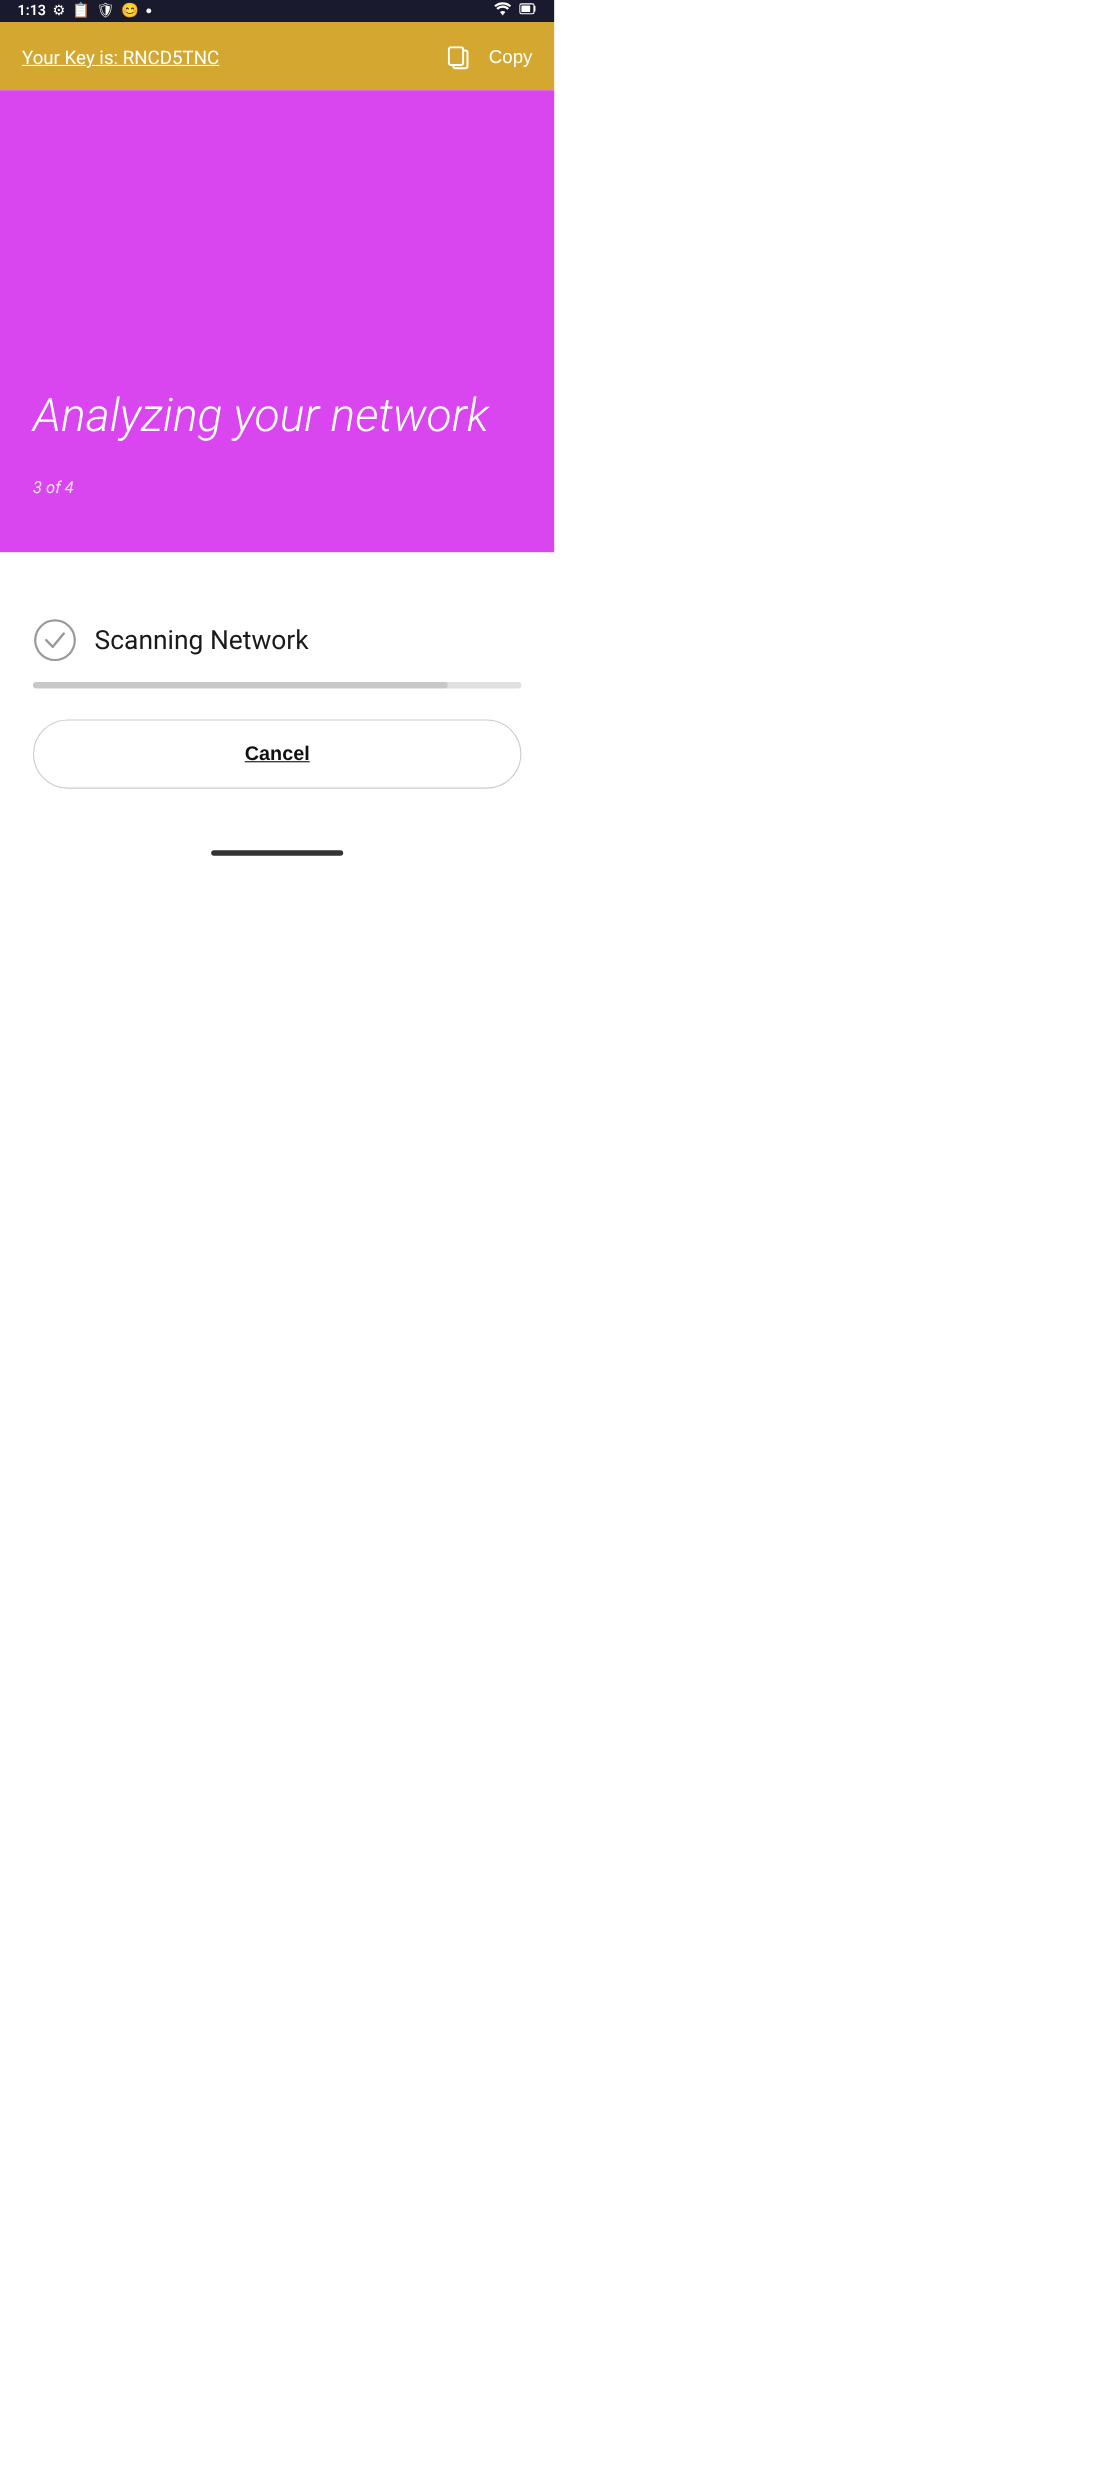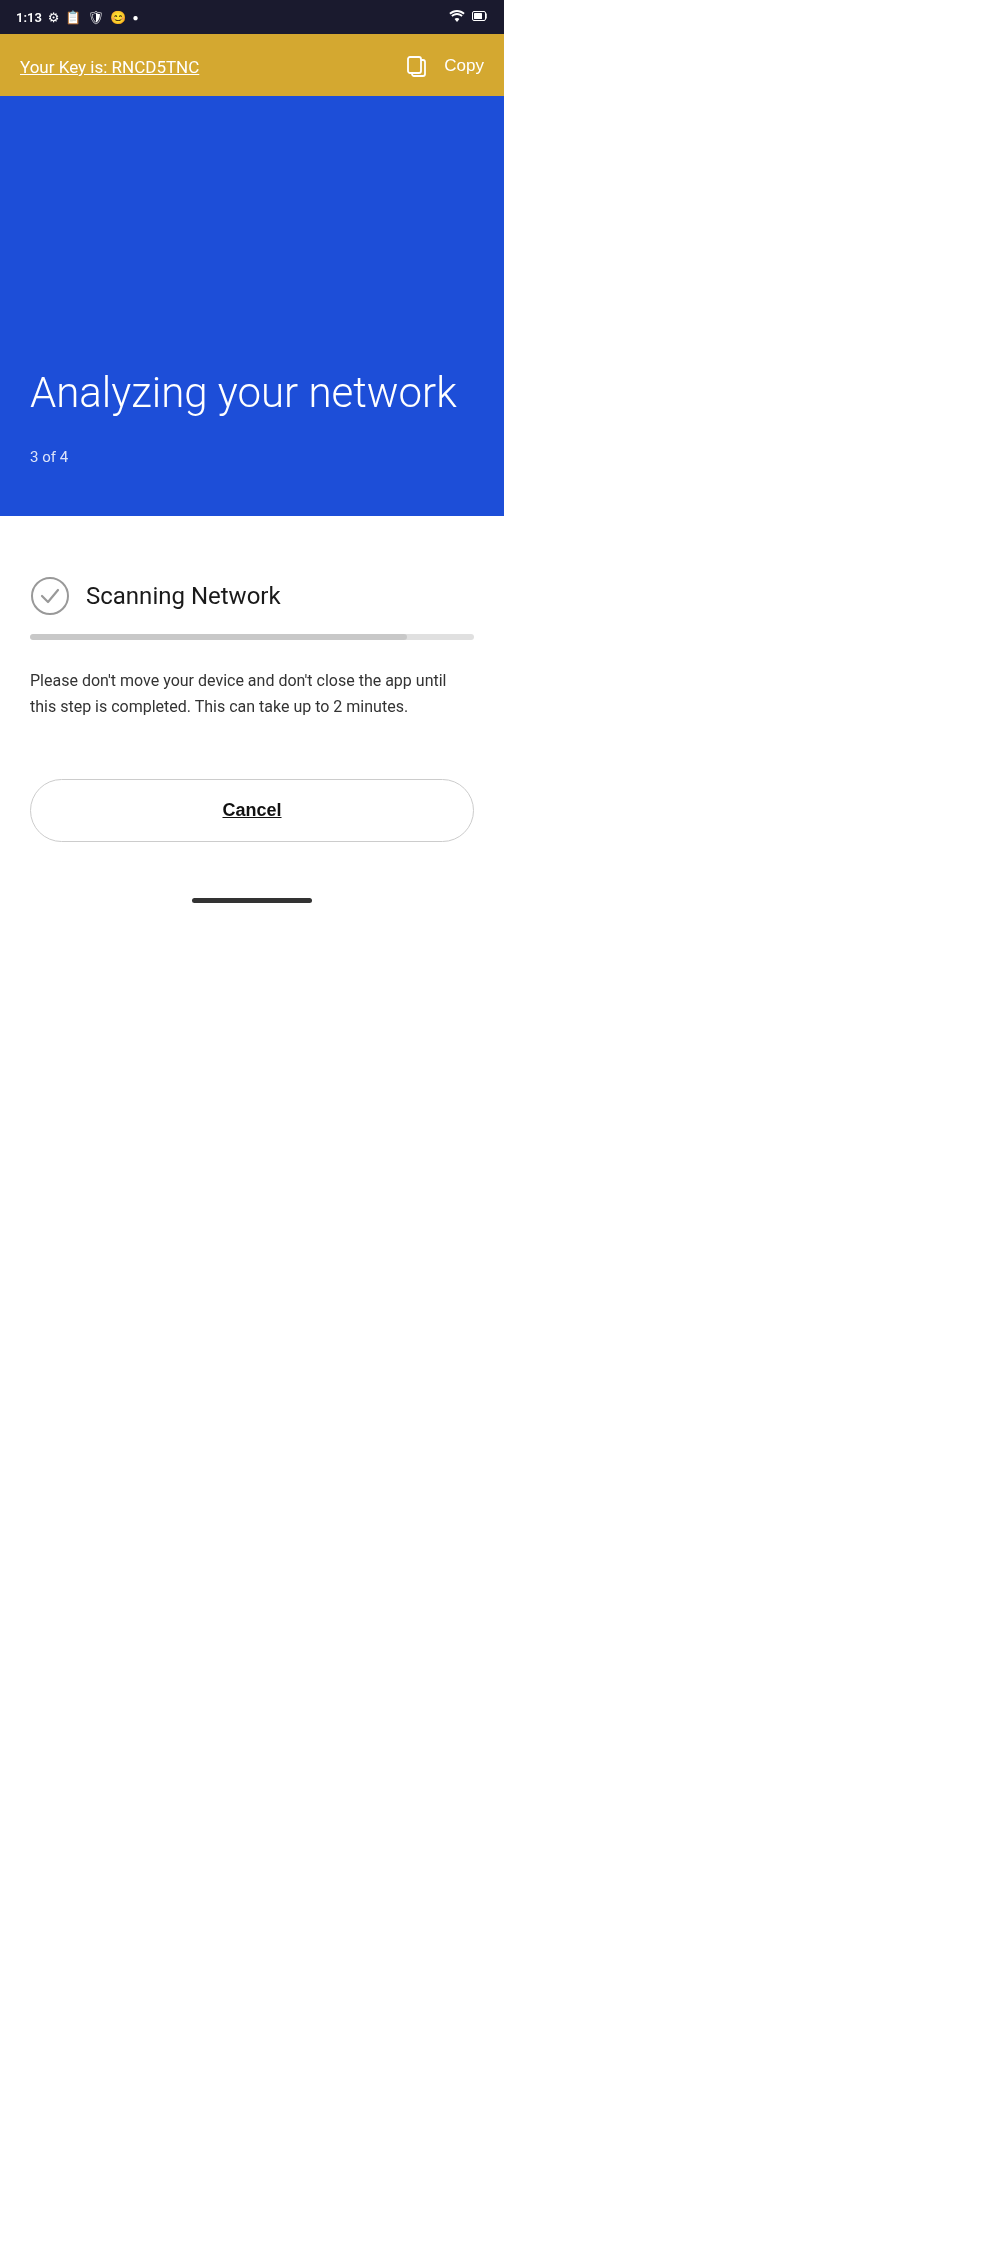--- a/index.html
+++ b/index.html
@@ -13,21 +13,21 @@
       width: 504px;
       min-height: 1122px;
       font-family: 'Roboto', Arial, sans-serif;
       background: #ffffff;
       overflow-x: hidden;
     }
 
     
     .status-bar {
       background: #1a1a2e;
-      height: 34px;
+      height: 20px;
       display: flex;
       align-items: center;
       justify-content: space-between;
       padding: 0 16px;
       color: white;
       font-size: 13px;
       font-weight: 500;
     }
 
     .status-left {
@@ -78,27 +78,28 @@
     .copy-icon-wrap {
       width: 22px;
       height: 22px;
       display: flex;
       align-items: center;
       justify-content: center;
     }
 
     
     .hero-section {
-      background: #1d4ed8;
+      background: #d946ef;
       padding: 60px 30px 50px 30px;
       min-height: 420px;
       display: flex;
       flex-direction: column;
       justify-content: flex-end;
       position: relative;
+      font-style: italic;
     }
 
     .hero-title {
       font-size: 42px;
       font-weight: 300;
       color: white;
       line-height: 1.2;
       margin-bottom: 30px;
     }
 
@@ -251,21 +252,20 @@
       <circle cx="20" cy="20" r="18" stroke="#999999" stroke-width="2"></circle>
       <polyline points="12,20 18,26 28,14" stroke="#999999" stroke-width="2.2" stroke-linecap="round" stroke-linejoin="round" fill="none"></polyline>
     </svg>
     <span class="scan-label">Scanning Network</span>
   </div>
 
   <div class="progress-bar-wrap">
     <div class="progress-bar-fill" style="width: 85%;"></div>
   </div>
 
-  <p class="description-text">Please don't move your device and don't close the app until this step is completed. This can take up to 2 minutes.</p>
 
   <button class="cancel-button">Cancel</button>
 
 </div>
 
 <div class="bottom-bar">
   <div class="bottom-pill"></div>
 </div>
 
 </body></html>

